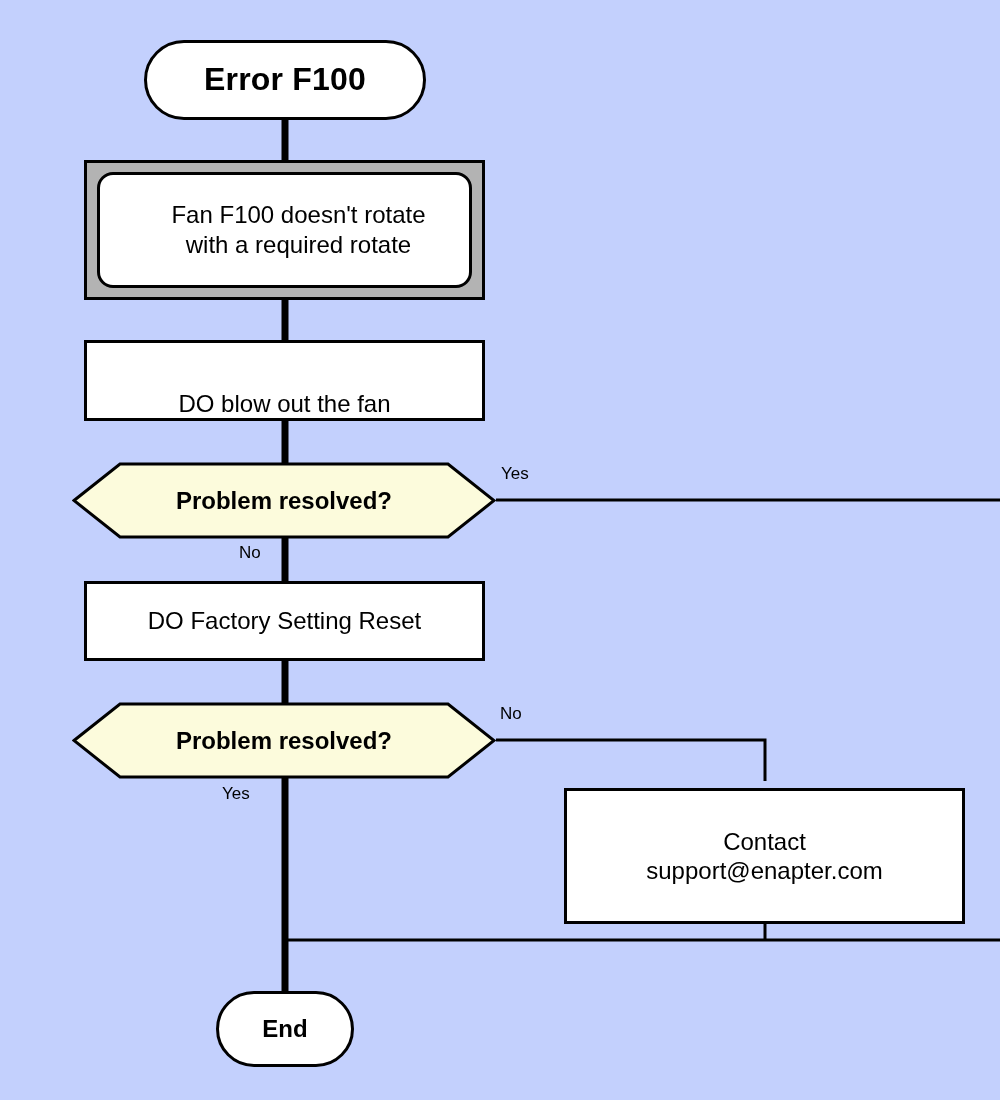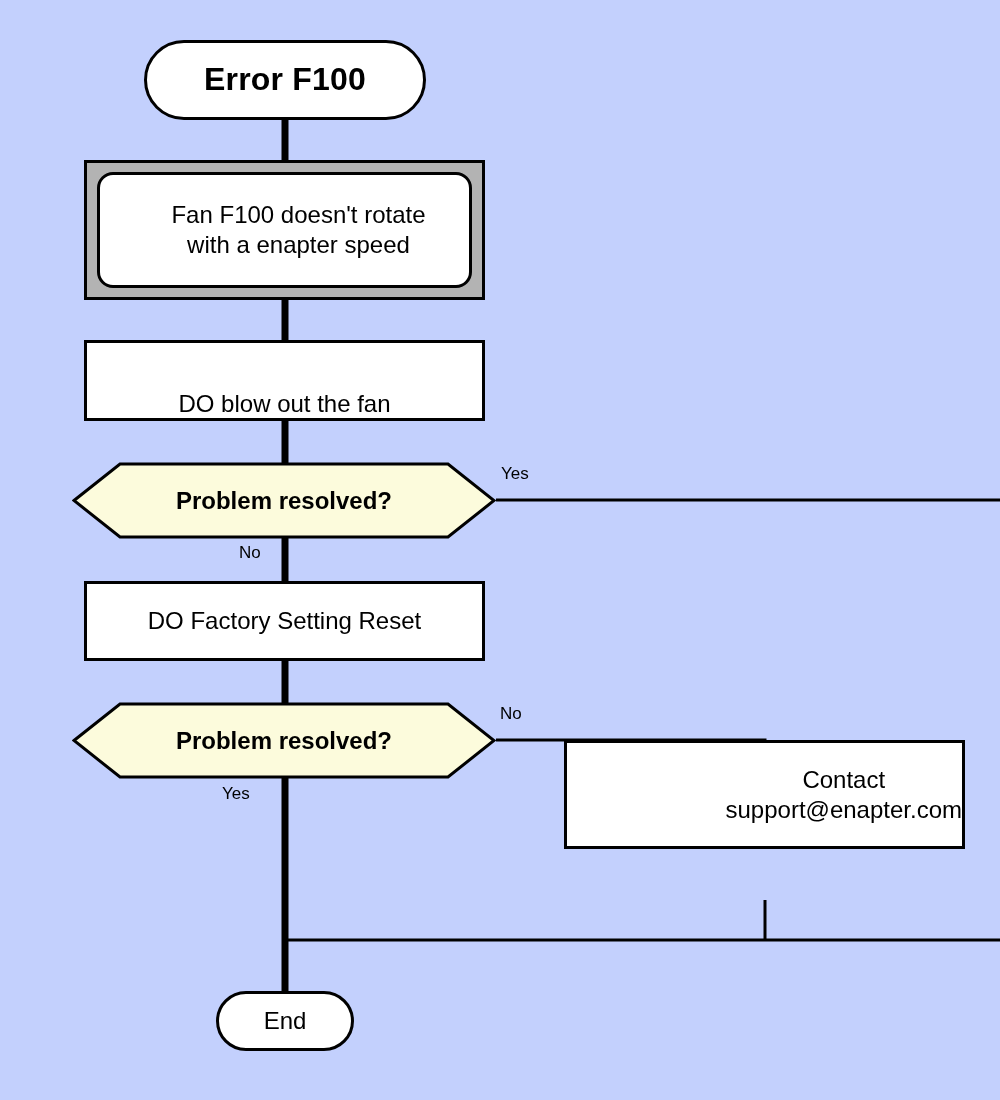--- a/index.html
+++ b/index.html
@@ -133,21 +133,21 @@
 
   <div class="node terminator start" style="left:100px; top:40px; width:282px; height:80px;">
     <span>Error F100</span>
   </div>
 
   <div class="shadowbox-outer" style="left:40px; top:160px; width:401px; height:140px;">
   </div>
   <div class="shadowbox-inner" style="left:53px; top:172px; width:375px; height:116px;">
     <div>
       <div>Fan F100 doesn't rotate</div>
-      <div>with a enapter speed</div>
+      <div>with a required rotate</div>
     </div>
   </div>
 
   <div class="node process" style="left:40px; top:340px; width:401px; height:81px;align-items:flex-end;">
     <span>DO blow out the fan</span>
   </div>
 
   <div class="decision-wrap" style="left:28px; top:462px; width:424px; height:77px;">
     <svg width="424" height="77" viewBox="0 0 424 77">
       <polygon points="2,38.5 48,2 376,2 422,38.5 376,75 48,75" fill="#fcfbdc" stroke="#000" stroke-width="3"></polygon>
@@ -165,24 +165,24 @@
   <div class="decision-wrap" style="left:28px; top:702px; width:424px; height:77px;">
     <svg width="424" height="77" viewBox="0 0 424 77">
       <polygon points="2,38.5 48,2 376,2 422,38.5 376,75 48,75" fill="#fcfbdc" stroke="#000" stroke-width="3"></polygon>
     </svg>
     <div class="decision-label">Problem resolved?</div>
   </div>
 
   <div class="edge-label" style="left:456px; top:704px;">No</div>
   <div class="edge-label" style="left:178px; top:784px;">Yes</div>
 
-  <div class="node process" style="left:520px; top:740px; width:401px; height:109px;justify-content:flex-end;">
+  <div class="node process" style="left:520px; top:788px; width:401px; height:136px;">
     <div>
       <div>Contact</div>
       <div>support@enapter.com</div>
     </div>
   </div>
 
-  <div class="node terminator end" style="left:172px; top:991px; width:138px; height:60px;">
+  <div class="node terminator end" style="left:172px; top:991px; width:138px; height:76px;font-weight:bold;">
     <span>End</span>
   </div>
 
 </div>
 
 </body></html>

